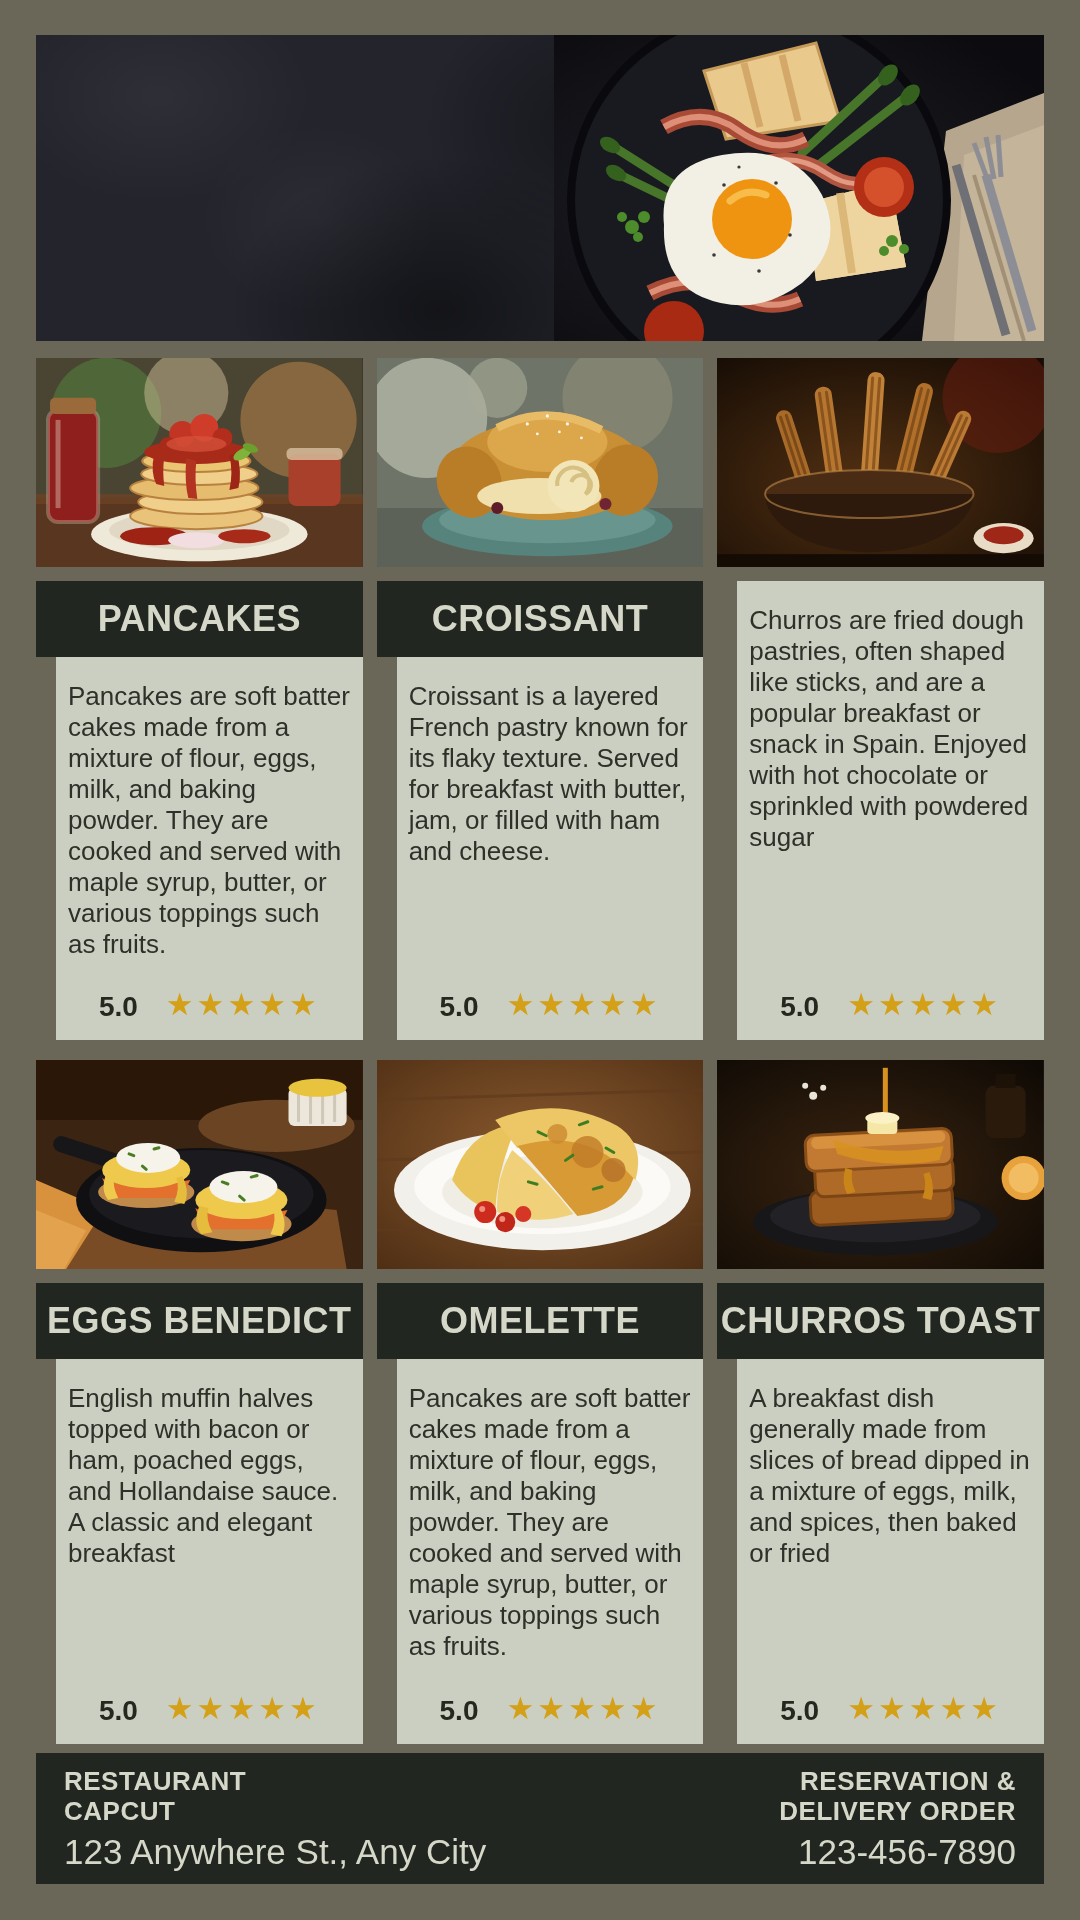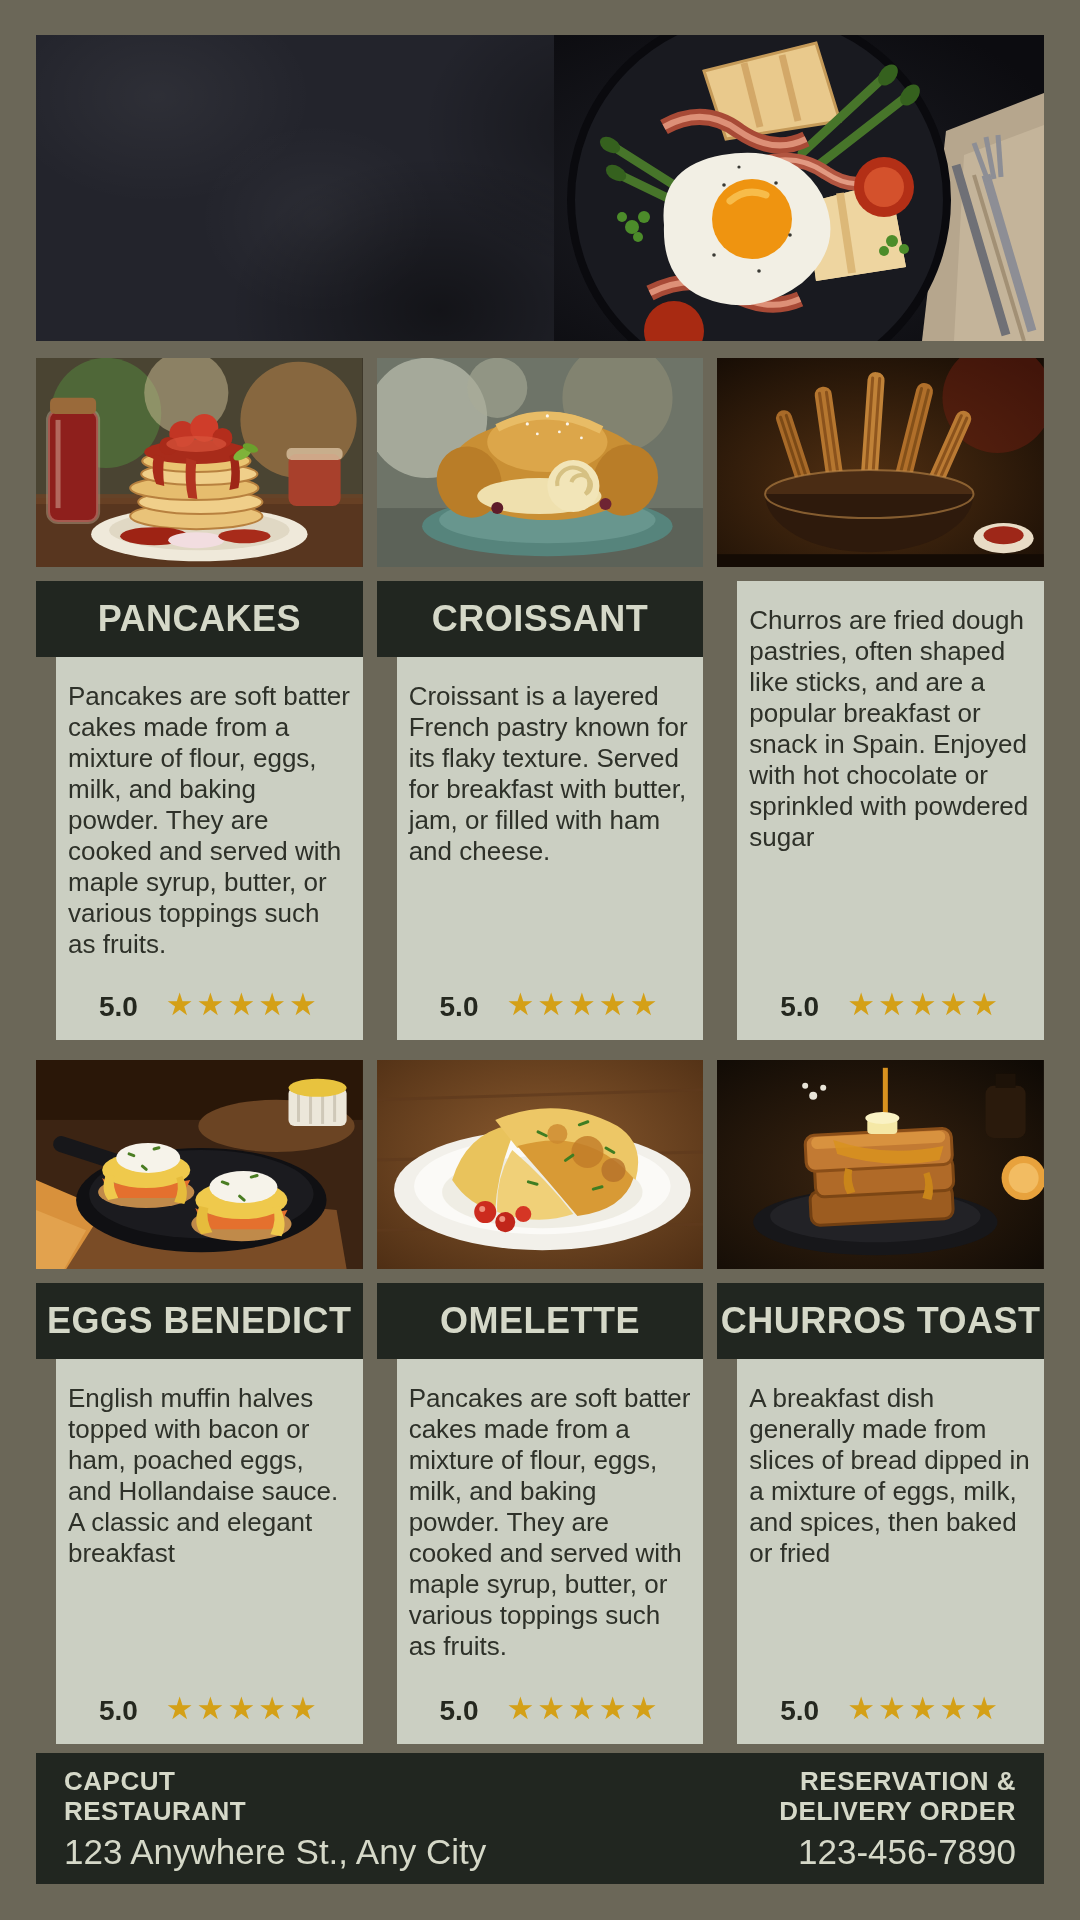--- a/index.html
+++ b/index.html
@@ -482,22 +482,22 @@
       <div class="card-rating">
         <span class="rating-number">5.0</span>
         <span class="rating-stars">★★★★★</span>
       </div>
     </div>
   </div>
 </div>
 
 <div class="band footer">
   <div class="footer-left">
+    <div class="footer-name">RESTAURANT</div>
     <div class="footer-name">CAPCUT</div>
-    <div class="footer-name">RESTAURANT</div>
     <div class="footer-sub">123 Anywhere St., Any City</div>
   </div>
   <div class="footer-right">
     <div class="footer-name">RESERVATION &amp;</div>
     <div class="footer-name">DELIVERY ORDER</div>
     <div class="footer-sub">123-456-7890</div>
   </div>
 </div>
 
 </body></html>

